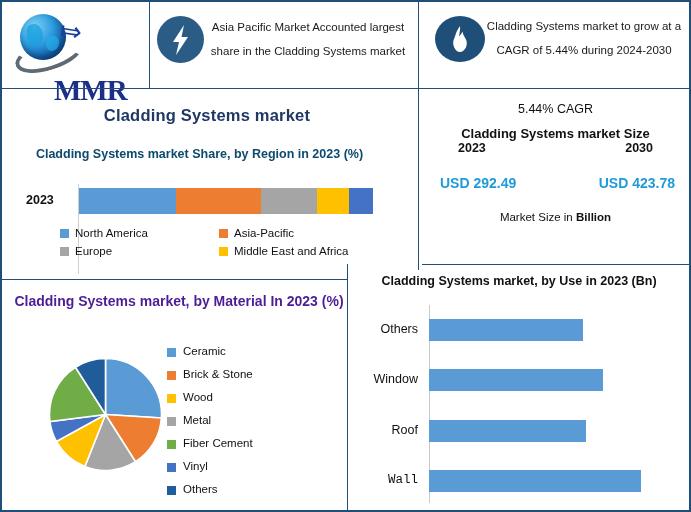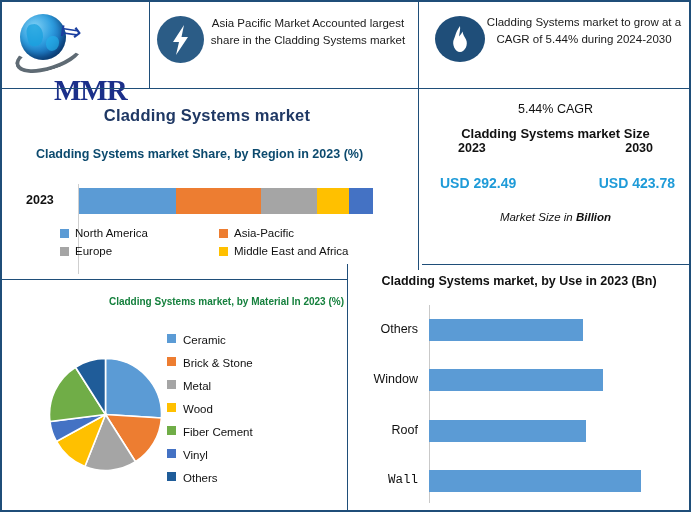--- a/index.html
+++ b/index.html
@@ -18,21 +18,21 @@
   .globe:before{content:"";position:absolute;left:26px;top:22px;width:13px;height:15px;border-radius:50% 40% 55% 45%;
          background:#23b0ea;opacity:.65;}
   .ring{position:absolute;left:0px;top:30px;width:62px;height:22px;border-radius:50%;
         border:4px solid #5f6b74;border-top-color:transparent;border-right-color:transparent;transform:rotate(-18deg);}
   .mmr{position:absolute;left:40px;top:22px;font-family:"Liberation Serif",serif;font-weight:bold;font-size:29px;color:#1b2f8a;letter-spacing:-1px;margin-top:42px;}
   .swoosh{position:absolute;left:46px;top:6px;font-family:"Liberation Serif",serif;font-size:26px;color:#1b3fa0;transform:rotate(8deg);}
 
   .badge{position:absolute;border-radius:50%;background:#2B5C86;}
   .badge.dark{background:#1F4E79;}
   .badge svg{position:absolute;left:0;top:0;}
-  .hdr-txt{position:absolute;text-align:center;color:#1a1a1a;font-size:11.5px;line-height:17px;}
+  .hdr-txt{position:absolute;text-align:center;color:#1a1a1a;font-size:11.5px;line-height:24px;}
 
   
   .main-title{position:absolute;left:0;top:104px;width:687px;text-align:center;
               font-size:16.5px;font-weight:bold;color:#1F3864;letter-spacing:.2px;}
 
   
   .region-title{position:absolute;left:20px;top:143px;width:355px;text-align:center;
                 font-size:12.5px;font-weight:bold;color:#0c4a6e;line-height:19px;}
   .axis-v{position:absolute;background:#cfcfcf;width:1px;}
   .stack{position:absolute;left:77px;top:186px;height:26px;display:flex;}
@@ -48,33 +48,33 @@
   
   .ms{position:absolute;left:420px;top:100px;width:267px;text-align:center;}
   .ms .cagr{font-size:12.5px;color:#111;}
   .ms .szttl{font-size:13px;font-weight:bold;color:#111;margin-top:9px;line-height:18px;}
   .ms .yrs{position:relative;height:20px;margin-top:-2px;}
   .ms .yr{position:absolute;font-size:12.5px;font-weight:bold;color:#111;}
   .ms .yr.l{left:36px;} .ms .yr.r{right:36px;}
   .ms .vals{position:relative;height:22px;margin-top:14px;}
   .ms .val{position:absolute;font-size:14px;font-weight:bold;color:#1F9BD8;}
   .ms .val.l{left:18px;} .ms .val.r{right:14px;}
-  .ms .note{font-size:11.5px;color:#111;margin-top:14px;font-style:italic;}
+  .ms .note{font-size:11.5px;color:#111;margin-top:14px;}
   .ms .note b{font-weight:bold;}
 
   
   .div-h{position:absolute;background:#1F4E79;height:1px;}
   .div-v{position:absolute;background:#1F4E79;width:1px;}
 
   
-  .pie-title{position:absolute;left:12px;top:290px;width:330px;text-align:right;
-             font-size:10px;font-weight:bold;color:#15803d;line-height:19px;}
+  .pie-title{position:absolute;left:12px;top:290px;width:330px;text-align:center;
+             font-size:14px;font-weight:bold;color:#4c1d95;line-height:19px;}
   .pie-wrap{position:absolute;left:46px;top:355px;width:115px;height:115px;}
   .pie-legend{position:absolute;left:165px;top:332px;}
-  .pie-legend .row{display:flex;align-items:flex-start;height:23px;}
+  .pie-legend .row{display:flex;align-items:flex-end;height:23px;}
   .pie-legend .sw{width:9px;height:9px;margin-right:7px;flex:none;}
   .pie-legend .lb{font-size:11.5px;color:#111;white-space:nowrap;}
 
   
   .use-title{position:absolute;left:352px;top:270px;width:330px;text-align:center;
              font-size:12.5px;font-weight:bold;color:#111;line-height:19px;}
   .use-axis{position:absolute;left:427px;top:303px;width:1px;height:198px;background:#c9c9c9;}
   .use-bar{position:absolute;left:427px;height:22px;background:#5B9BD5;}
   .use-lab{position:absolute;font-size:12.5px;color:#111;text-align:right;width:95px;right:271px;}
 </style>
@@ -184,26 +184,26 @@
   <div class="pie-legend" id="pie-legend">
       <div class="row">
         <span class="sw" style="background: rgb(91, 155, 213);"></span>
         <span class="lb">Ceramic</span>
       </div>
       <div class="row">
         <span class="sw" style="background: rgb(237, 125, 49);"></span>
         <span class="lb">Brick &amp; Stone</span>
       </div>
       <div class="row">
+        <span class="sw" style="background: rgb(255, 192, 0);"></span>
+        <span class="lb">Wood</span>
+      </div>
+      <div class="row">
         <span class="sw" style="background: rgb(165, 165, 165);"></span>
         <span class="lb">Metal</span>
-      </div>
-      <div class="row">
-        <span class="sw" style="background: rgb(255, 192, 0);"></span>
-        <span class="lb">Wood</span>
       </div>
       <div class="row">
         <span class="sw" style="background: rgb(112, 173, 71);"></span>
         <span class="lb">Fiber Cement</span>
       </div>
       <div class="row">
         <span class="sw" style="background: rgb(68, 114, 196);"></span>
         <span class="lb">Vinyl</span>
       </div>
       <div class="row">

